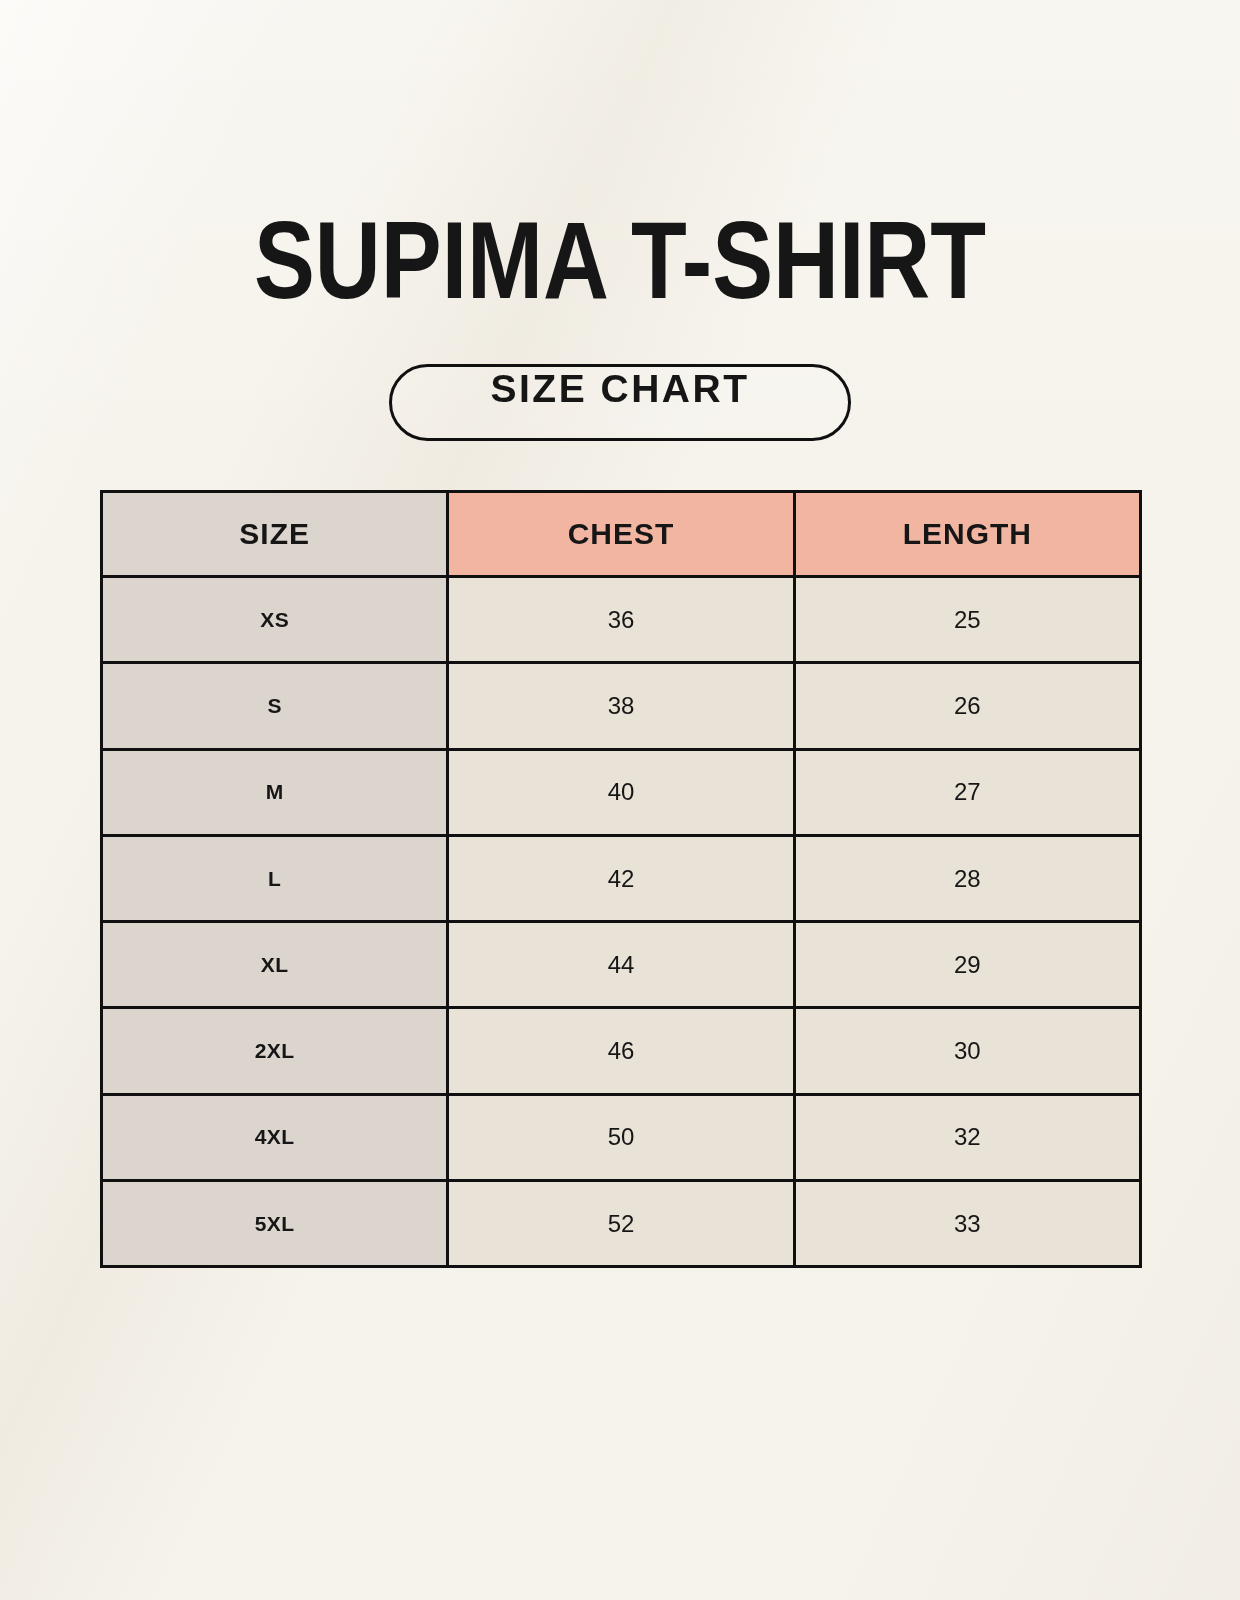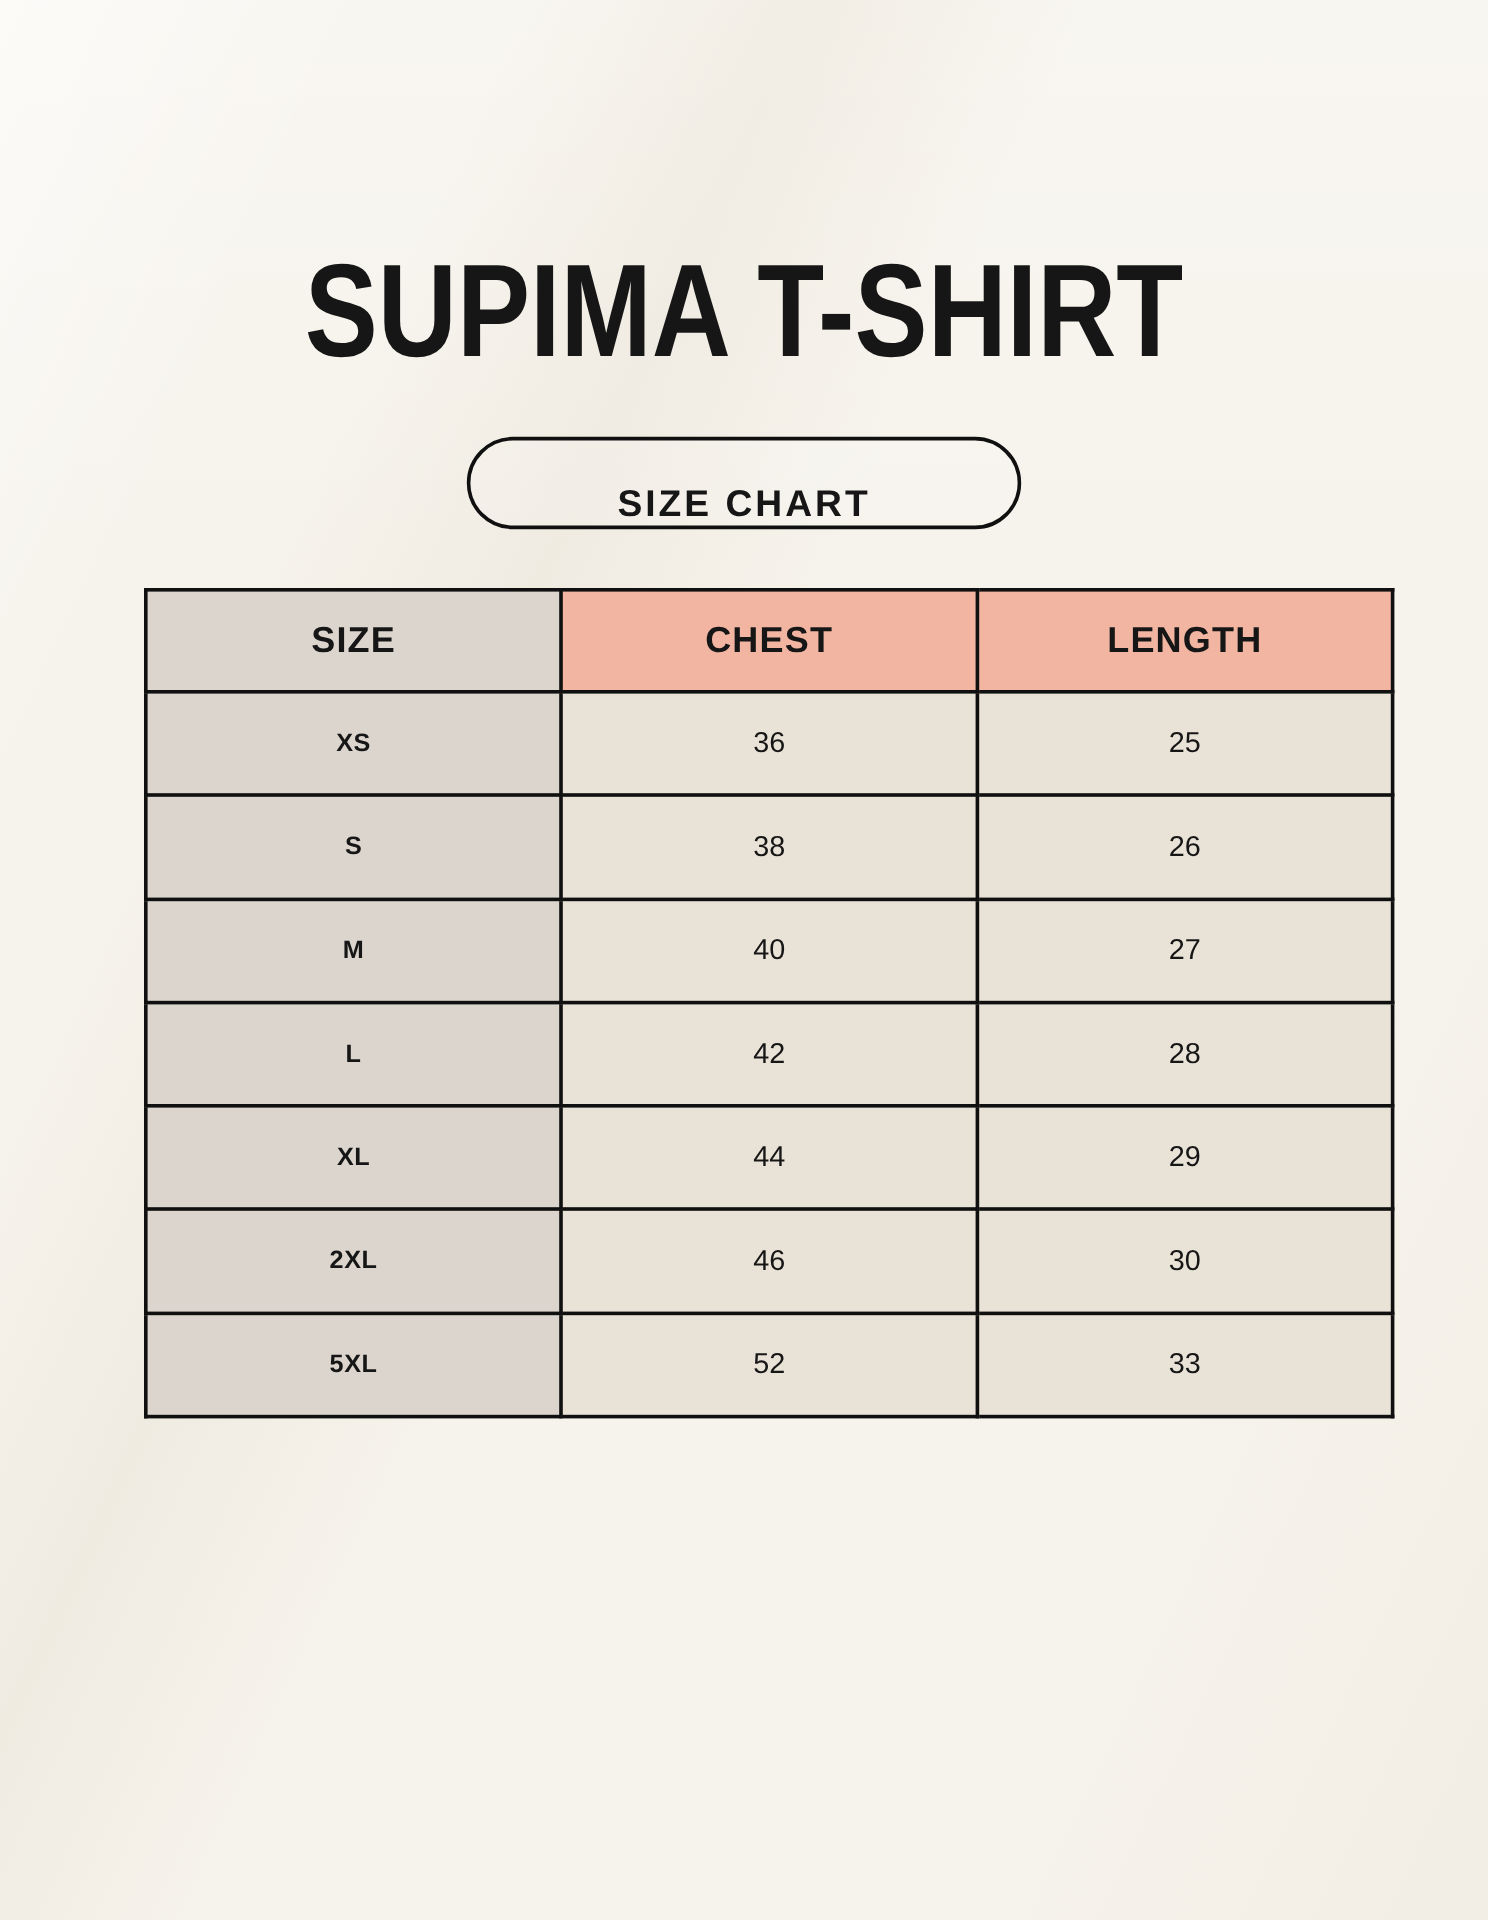--- a/index.html
+++ b/index.html
@@ -48,34 +48,33 @@
     position:absolute;
     top:364px;
     left:50%;
     transform:translateX(-50%);
     width:462px;
     height:77px;
     border:3px solid var(--border);
     border-radius:40px;
     background:rgba(255,255,255,0.15);
     display:flex;
-    align-items:flex-end;
+    align-items:flex-start;
     justify-content:center;
-    font-size:31px;
+    font-size:39px;
     font-weight:600;
     letter-spacing:2.5px;
     cursor:pointer;
   }
 
   .table-wrap{
     position:absolute;
     top:490px;
     left:100px;
     width:1042px;
-    margin-left:20px;
   }
   table{
     width:100%;
     border-collapse:collapse;
     table-layout:fixed;
     border:3px solid var(--border);
   }
   th,td{
     border:3px solid var(--border);
     text-align:center;
@@ -158,20 +157,25 @@
             <td class="col-size">XL</td>
             <td>44</td>
             <td>29</td>
           </tr>
           <tr>
             <td class="col-size">2XL</td>
             <td>46</td>
             <td>30</td>
           </tr>
           <tr>
+            <td class="col-size">4XL</td>
+            <td>50</td>
+            <td>32</td>
+          </tr>
+          <tr>
             <td class="col-size">5XL</td>
             <td>52</td>
             <td>33</td>
           </tr>
         </tbody>
     </table>
   </div>
 
 
 </div>

